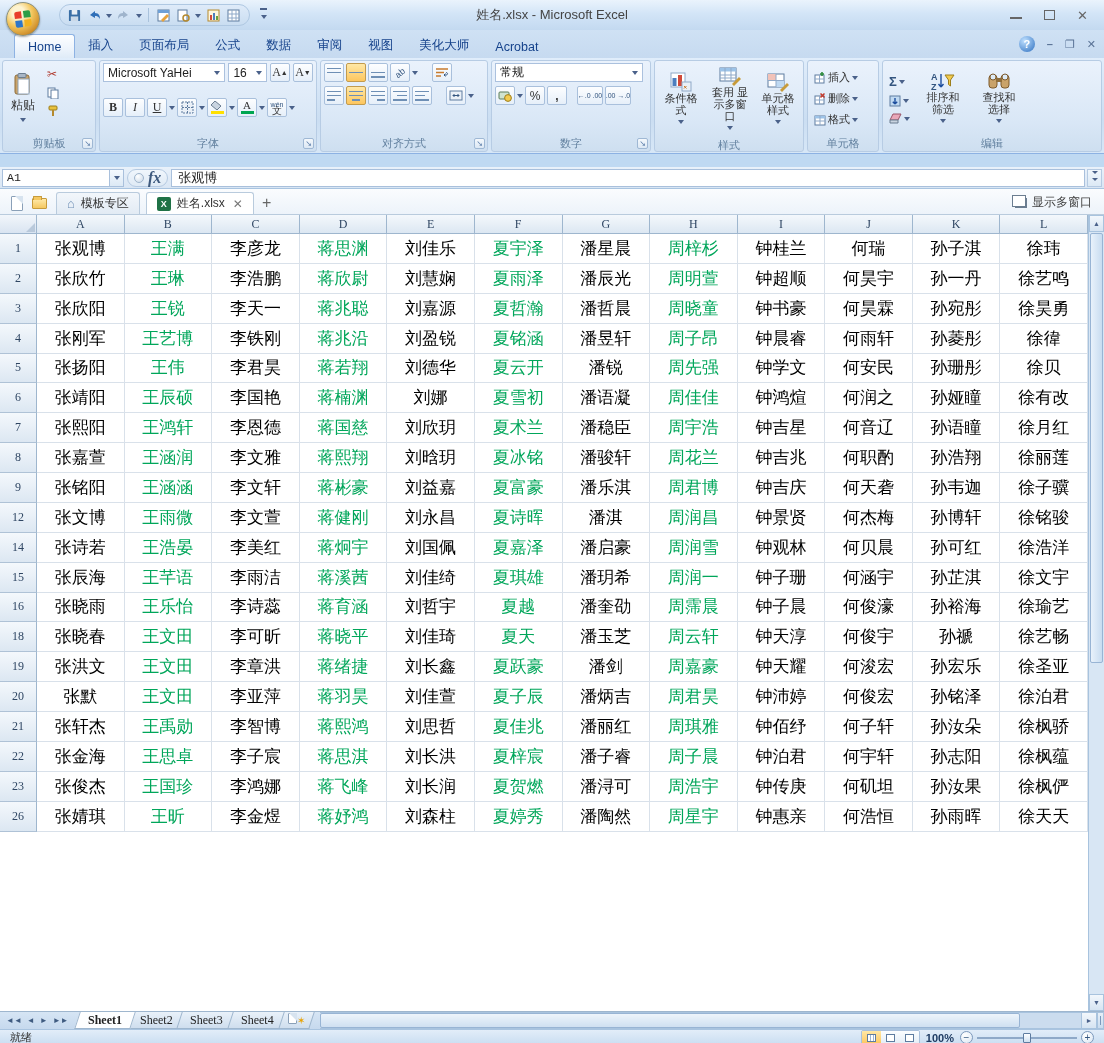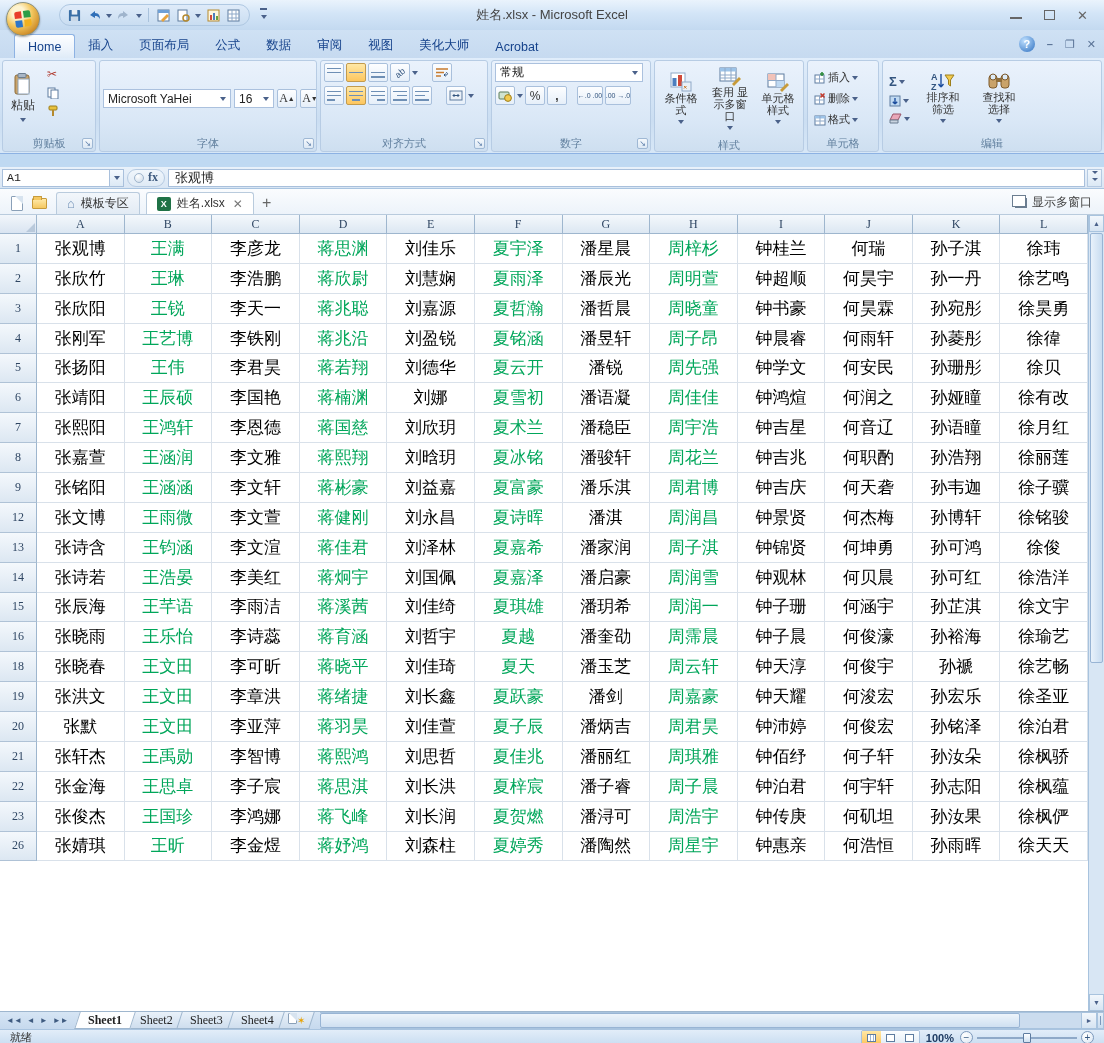--- a/index.html
+++ b/index.html
@@ -59,21 +59,21 @@
   .twoline { font-size:11px; line-height:12px; text-align:center; color:#333; }
   svg { display:block; }
 
   
   .gapband { height:13px; background:#BFD9F2; }
   .fbar { height:22px; background:linear-gradient(#E9F1FA,#D9E6F4); border-bottom:1px solid #A9C4E0; display:flex; align-items:center; padding:1px 2px; }
   .namebox { width:108px; height:18px; background:#fff; border:1px solid #A9C0DC; display:flex; align-items:center; padding:0 4px; font-size:11.5px; font-family:"Liberation Mono","DejaVu Sans Mono",monospace; }
   .nb-dd { width:14px; height:18px; border:1px solid #A9C0DC; border-left:none; background:linear-gradient(#F4F9FE,#DCE9F5); display:flex; align-items:center; justify-content:center; }
   .fx-seg { display:flex; align-items:center; gap:4px; background:linear-gradient(#F0F6FC,#DFEAF5); border:1px solid #B5CAE2; border-radius:9px; height:18px; padding:0 6px; margin:0 3px; }
   .fx-circle { width:10px; height:10px; border-radius:50%; background:radial-gradient(circle at 35% 30%,#FFF,#C9D8E8); border:1px solid #9FB5CC; }
-  .fx-label { font-size:12px; font-family:"Liberation Serif","DejaVu Serif",serif; color:#3E5A7E; font-weight:bold; }
+  .fx-label { font-size:16px; font-style:italic; font-family:"Liberation Serif","DejaVu Serif",serif; color:#3E5A7E; font-weight:bold; }
   .f-input { flex:1; height:18px; background:#fff; border:1px solid #A9C0DC; display:flex; align-items:center; padding:0 6px; font-size:13px; }
   .f-expand { width:15px; height:18px; margin-left:2px; background:linear-gradient(#F0F6FC,#DCE9F5); border:1px solid #B5CAE2; display:flex; flex-direction:column; align-items:center; justify-content:center; gap:1px; }
   .chev { width:0; height:0; border:3px solid transparent; border-top:3px solid #4A618A; }
 
   
   .doctabs { height:26px; background:linear-gradient(#FAFCFE,#EDF3FA); border-bottom:1px solid #B9CBDD; display:flex; align-items:flex-end; padding:2px 6px 0; }
   .dt-icon { width:22px; height:20px; display:flex; align-items:center; justify-content:center; margin-bottom:1px; }
   .page-ic { width:12px; height:15px; background:#fff; border:1px solid #8AA0B8; border-radius:1px; position:relative; }
   .page-ic:after { content:""; position:absolute; right:-1px; top:-1px; border:4px solid transparent; border-top-color:#D7E3EF; border-right-color:#D7E3EF; }
   .folder-ic { width:15px; height:11px; background:linear-gradient(#FFE9A8,#F5C860); border:1px solid #C79B3B; border-radius:1px; position:relative; }
@@ -266,21 +266,21 @@
       </div>
     </div>
     <div class="glabel">
         <span>剪贴板</span>
       <span class="launcher">↘</span>
       </div>
   </div>
 
 
   <div class="group" style="width:218px">
-    <div class="gbody" style="flex-direction:row;gap:4px;">
+    <div class="gbody" style="flex-direction:column;gap:16px;">
       <div style="display:flex;gap:3px;align-items:center;">
         <div class="combo" style="width:128px">
           <span>Microsoft YaHei</span>
             <span class="dd"></span>
         </div>
         <div class="combo" style="width:40px">
           <span>16</span>
             <span class="dd"></span>
         </div>
         <span class="tool" style="font-family:'Liberation Serif',serif;">A<small style="font-size:7px;">▲</small></span>
@@ -774,35 +774,20 @@
           <div class="cell">刘永昌</div>
           <div class="cell green">夏诗晖</div>
           <div class="cell">潘淇</div>
           <div class="cell green">周润昌</div>
           <div class="cell">钟景贤</div>
           <div class="cell">何杰梅</div>
           <div class="cell">孙博轩</div>
           <div class="cell">徐铭骏</div>
         </div>
         <div class="grow">
-          <div class="rowh">13</div>
-          <div class="cell">张诗含</div>
-          <div class="cell green">王钧涵</div>
-          <div class="cell">李文渲</div>
-          <div class="cell green">蒋佳君</div>
-          <div class="cell">刘泽林</div>
-          <div class="cell green">夏嘉希</div>
-          <div class="cell">潘家润</div>
-          <div class="cell green">周子淇</div>
-          <div class="cell">钟锦贤</div>
-          <div class="cell">何坤勇</div>
-          <div class="cell">孙可鸿</div>
-          <div class="cell">徐俊</div>
-        </div>
-        <div class="grow">
           <div class="rowh">14</div>
           <div class="cell">张诗若</div>
           <div class="cell green">王浩晏</div>
           <div class="cell">李美红</div>
           <div class="cell green">蒋炯宇</div>
           <div class="cell">刘国佩</div>
           <div class="cell green">夏嘉泽</div>
           <div class="cell">潘启豪</div>
           <div class="cell green">周润雪</div>
           <div class="cell">钟观林</div>

